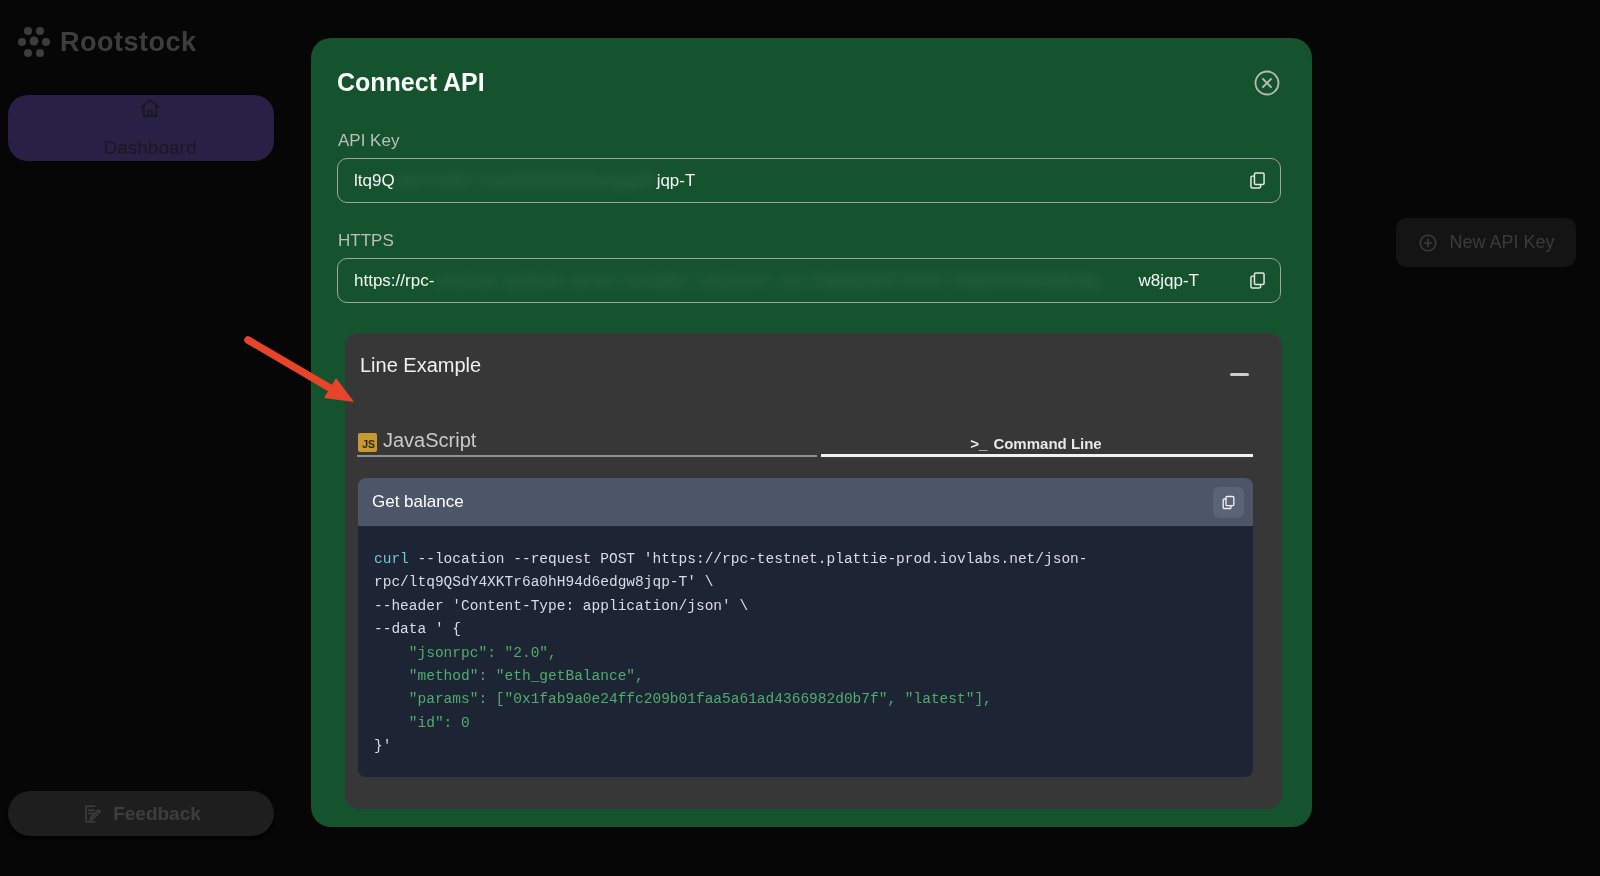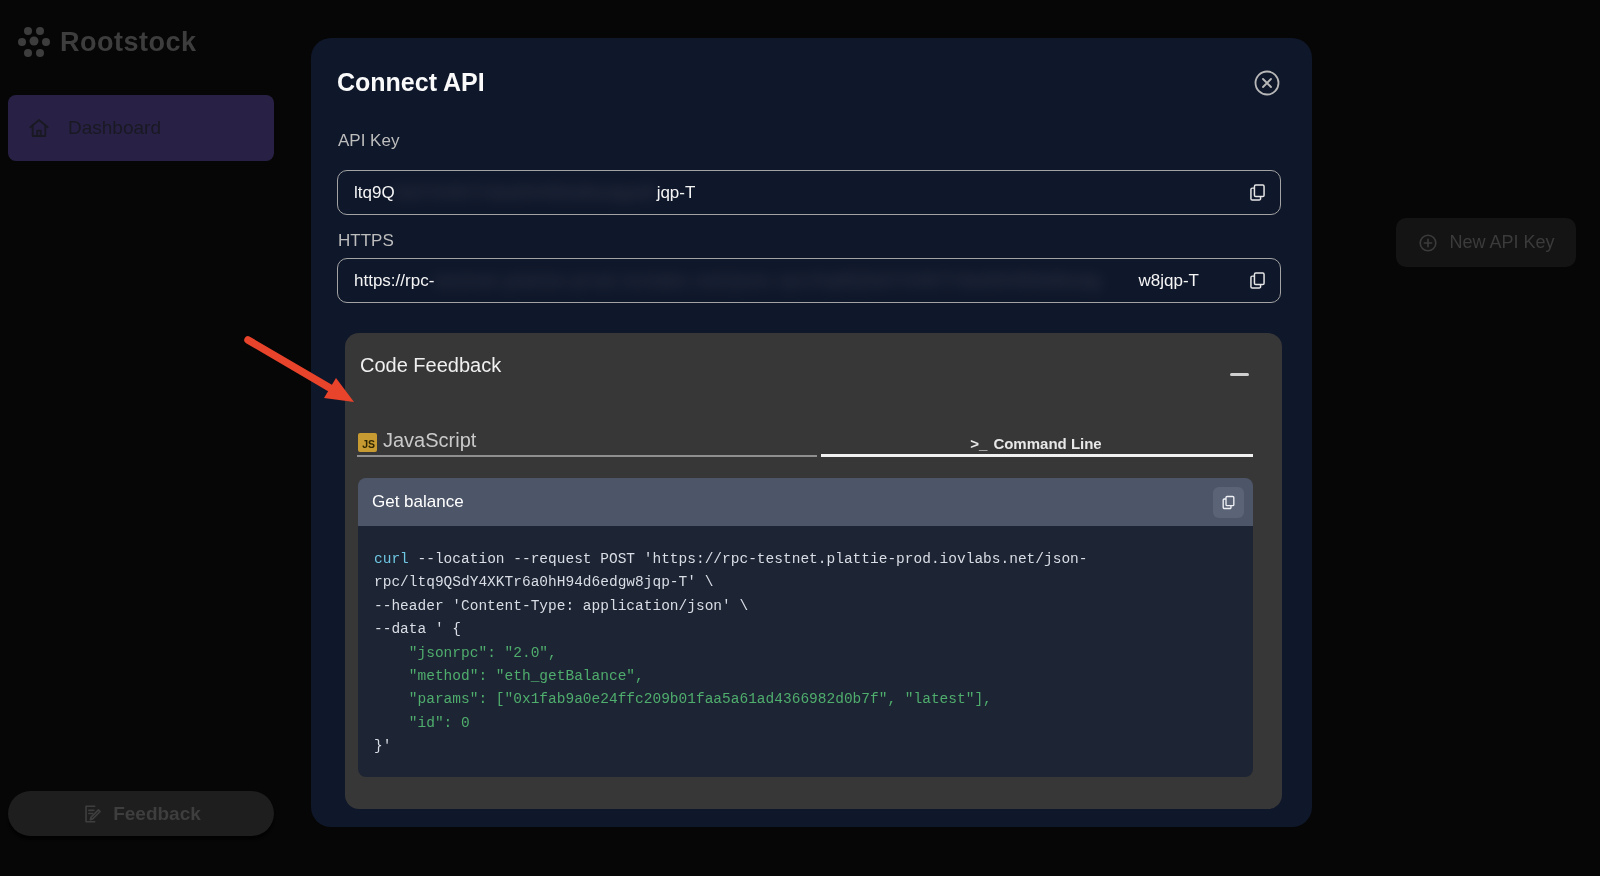--- a/index.html
+++ b/index.html
@@ -5,44 +5,44 @@
   * { box-sizing: border-box; margin: 0; padding: 0; }
   html,body { background:#060606; }
   body { font-family: "Liberation Sans", sans-serif; }
   .stage { position:relative; width:1600px; height:876px; overflow:hidden; background:#060606;padding-left:8px; }
 
   
   .logo { position:absolute; left:16px; top:24px; display:flex; align-items:center; gap:8px; }
   .logo-text { font-size:27px; font-weight:bold; color:#3d3d3d; letter-spacing:.5px; }
   .side-item { position:absolute; left:8px; width:266px; display:flex; align-items:center; gap:16px; padding-left:18px; height:52px; }
   .side-item .lbl { font-size:19px; }
-  .item-dashboard { top:95px; height:66px; background:#292145; border-radius:8px; }
+  .item-dashboard { top:95px; height:66px; background:#292145; border-radius:20px;flex-direction:column; }
   .item-dashboard .lbl { color:#191923; }
   .item-profile { top:168px; } .item-logout { top:234px; }
   .dim-lbl { color:#454545; }
   .feedback-btn { position:absolute; left:8px; top:791px; width:266px; height:45px; background:#1e1e1e;
     border-radius:23px; display:flex; align-items:center; justify-content:center; gap:10px;
     box-shadow:0 4px 2px rgba(0,0,0,.55); }
   .feedback-btn .lbl { font-size:19px; font-weight:bold; color:#3e3e3e; }
 
   
   .new-key-btn { position:absolute; left:1396px; top:218px; width:180px; height:49px; background:#141414;
     border-radius:10px; display:flex; align-items:center; justify-content:center; gap:10px; }
   .new-key-btn .lbl { font-size:18px; color:#3b3b3b; }
 
   
-  .modal { position:absolute; left:311px; top:38px; width:1001px; height:789px; background:#0f172a; border-radius:20px; }
+  .modal { position:absolute; left:311px; top:38px; width:1001px; height:789px; background:#14532d; border-radius:20px; }
   .modal-title { position:absolute; left:26px; top:30px; font-size:25px; font-weight:bold; color:#fafafa; }
   .close-btn { position:absolute; left:942px; top:31px; width:28px; height:28px; cursor:pointer; }
 
   .field-label { position:absolute; left:27px; font-size:17px; color:#bdbdbd; }
   .lbl-apikey { top:93px; } .lbl-https { top:193px; }
   .field { position:absolute; left:26px; width:944px; height:45px; border:1.5px solid #a3a3a3; border-radius:10px;
     display:flex; align-items:center; padding:0 12px 0 16px; color:#f5f5f5; font-size:17px; }
-  .field-apikey { top:120px;margin-top:12px; } .field-https { top:220px; }
+  .field-apikey { top:120px; } .field-https { top:220px; }
   .redacted { filter:blur(7px); opacity:.18; letter-spacing:2px; white-space:nowrap; overflow:hidden; }
   .red-fixed { width:262px; } .red-flex { flex:1; }
   .fill { flex:1; } .gap48 { width:48px; }
   .copy-ic { flex:none; cursor:pointer; display:flex; }
 
   
   .card { position:absolute; left:34px; top:295px; width:937px; height:476px; background:#373737; border-radius:14px; }
   .card-title { position:absolute; left:15px; top:21px; font-size:20px; color:#f0f0f0; }
   .min-btn { position:absolute; right:33px; top:40px; width:19px; height:3px; background:#cfcfcf; border-radius:2px; cursor:pointer; }
 
@@ -160,21 +160,21 @@
       <span class="gap48"></span>
       <span class="copy-ic">
         <svg width="21" height="21" viewBox="0 0 24 24" fill="none" stroke="#e6e6e6" stroke-width="1.7" stroke-linejoin="round">
           <rect x="8.5" y="3.5" width="11" height="13" rx="1.5"></rect>
             <path d="M15.5 16.5v2.5a1.5 1.5 0 0 1-1.5 1.5H6a1.5 1.5 0 0 1-1.5-1.5V8.5A1.5 1.5 0 0 1 6 7h2.5"></path>
         </svg>
       </span>
     </div>
 
     <div class="card">
-      <div class="card-title">Code Feedback</div>
+      <div class="card-title">Line Example</div>
       <div class="min-btn"></div>
 
       <div class="tab tab-js">
         <span class="js-badge">JS</span>
         <span class="lbl">JavaScript</span>
       </div>
       <div class="tab tab-cli">
         <span class="cli-prefix">&gt;_</span>
         <span class="lbl">Command Line</span>
       </div>

